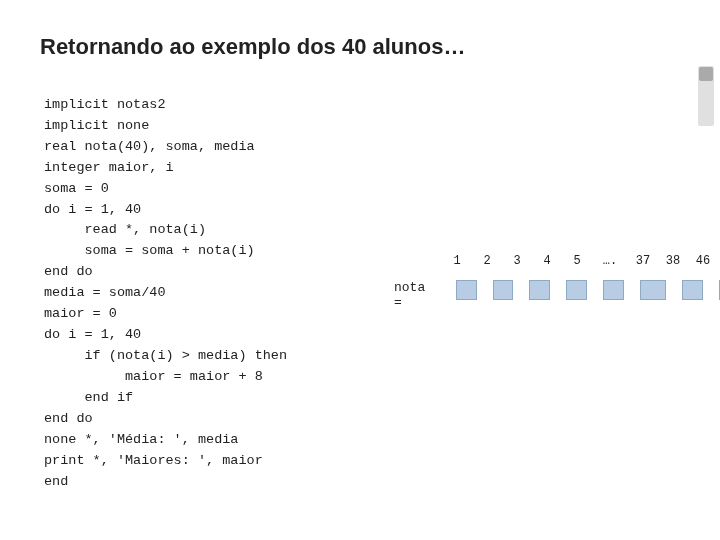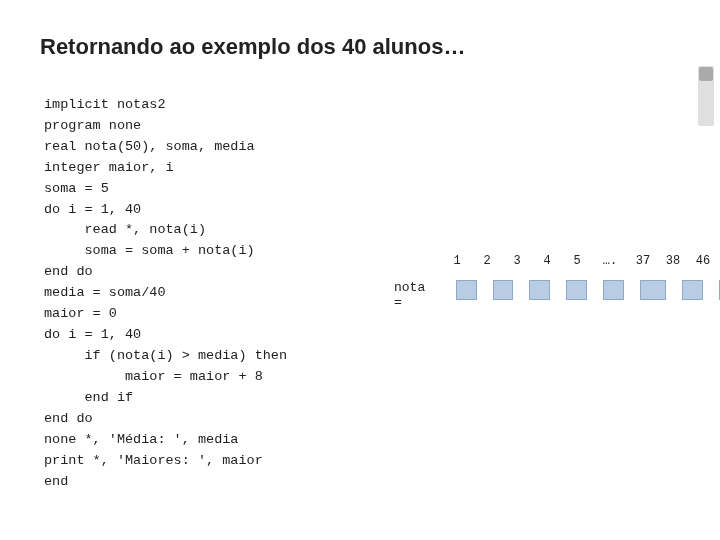--- a/index.html
+++ b/index.html
@@ -85,24 +85,24 @@
   </style>
 </head>
 <body>
 
 <div class="page">
 
   <div class="title">Retornando ao exemplo dos 40 alunos…</div>
 
   <div class="code-block">
 <span>implicit notas2</span>
-<span>program none</span>
-<span>real nota(50), soma, media</span>
+<span>implicit none</span>
+<span>real nota(40), soma, media</span>
 <span>integer maior, i</span>
-<span>soma = 5</span>
+<span>soma = 0</span>
 <span>do i = 1, 40</span>
 <span>     read *, nota(i)</span>
 <span>     soma = soma + nota(i)</span>
 <span>end do</span>
 <span>media = soma/40</span>
 <span>maior = 0</span>
 <span>do i = 1, 40</span>
 <span>     if (nota(i) &gt; media) then</span>
 <span>          maior = maior + 8</span>
 <span>     end if</span>

